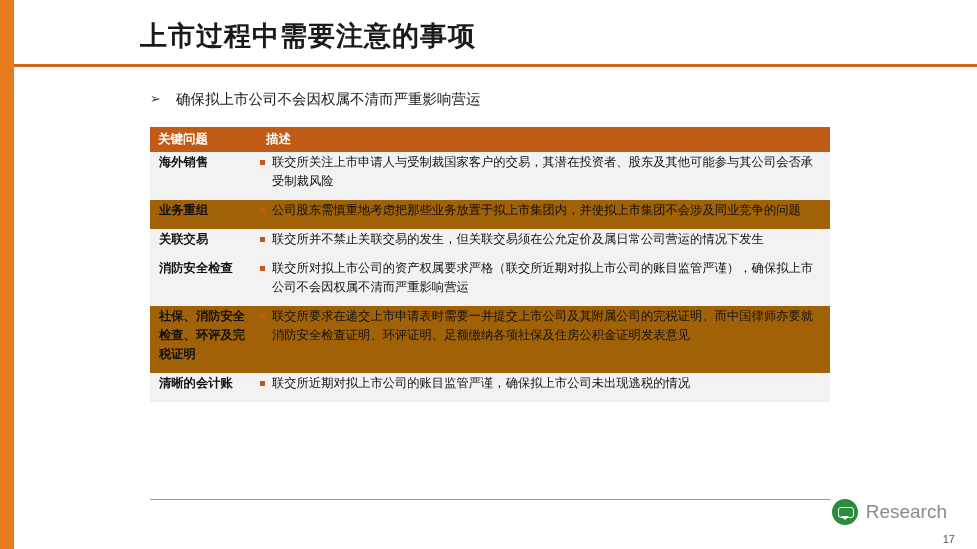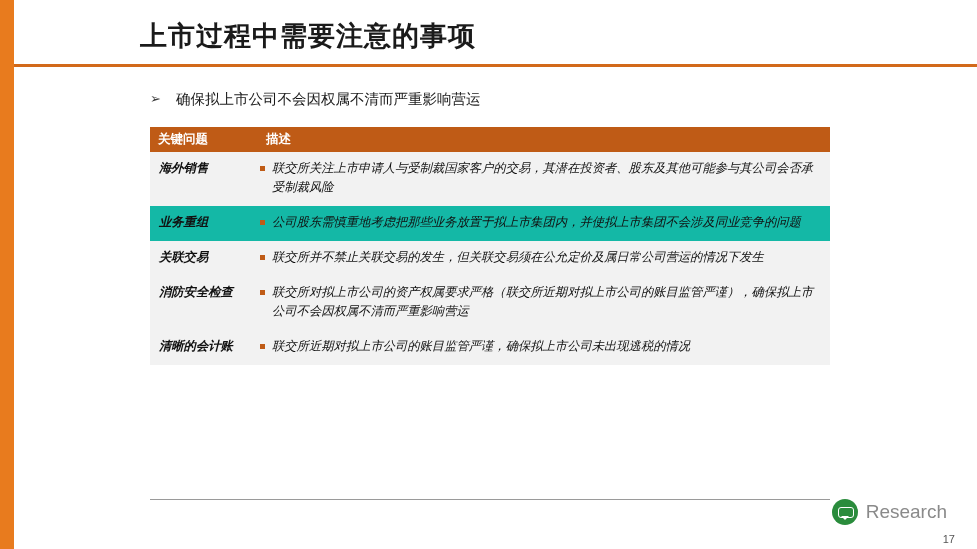--- a/index.html
+++ b/index.html
@@ -87,26 +87,25 @@
     padding: 5px 8px;
     border: none;
     line-height: 15px;
   }
   .tbl th.col-key { width: 108px; padding-left: 8px; }
   .tbl td {
     vertical-align: top;
     font-size: 12.3px;
     line-height: 19px;
     color: #111111;
-    padding: 7px 8px 9px 8px;
+    padding: 1px 8px 9px 8px;
     border: none;
-    font-style: italic;
   }
   .tbl tr.row-alt td { background: #f2f2f2; }
-  .tbl tr.row-plain td { background: #14b8a6; }
+  .tbl tr.row-plain td { background: #a16207; }
   td.key {
     font-weight: bold;
     color: #111111;
     width: 108px;
     padding-left: 9px;
   }
   td.desc { padding-left: 2px; }
   .desc-inner {
     display: flex;
     gap: 7px;
@@ -227,20 +226,29 @@
       </tr>
       <tr class="row-alt">
         <td class="key">消防安全检查</td>
         <td class="desc">
           <div class="desc-inner">
             <span class="sq"></span>
             <span class="desc-txt">联交所对拟上市公司的资产权属要求严格（联交所近期对拟上市公司的账目监管严谨），确保拟上市公司不会因权属不清而严重影响营运</span>
           </div>
         </td>
       </tr>
+      <tr class="row-plain">
+        <td class="key">社保、消防安全检查、环评及完税证明</td>
+        <td class="desc">
+          <div class="desc-inner">
+            <span class="sq"></span>
+            <span class="desc-txt">联交所要求在递交上市申请表时需要一并提交上市公司及其附属公司的完税证明、而中国律师亦要就消防安全检查证明、环评证明、足额缴纳各项社保及住房公积金证明发表意见</span>
+          </div>
+        </td>
+      </tr>
       <tr class="row-alt">
         <td class="key">清晰的会计账</td>
         <td class="desc">
           <div class="desc-inner">
             <span class="sq"></span>
             <span class="desc-txt">联交所近期对拟上市公司的账目监管严谨，确保拟上市公司未出现逃税的情况</span>
           </div>
         </td>
       </tr>
     </tbody>

